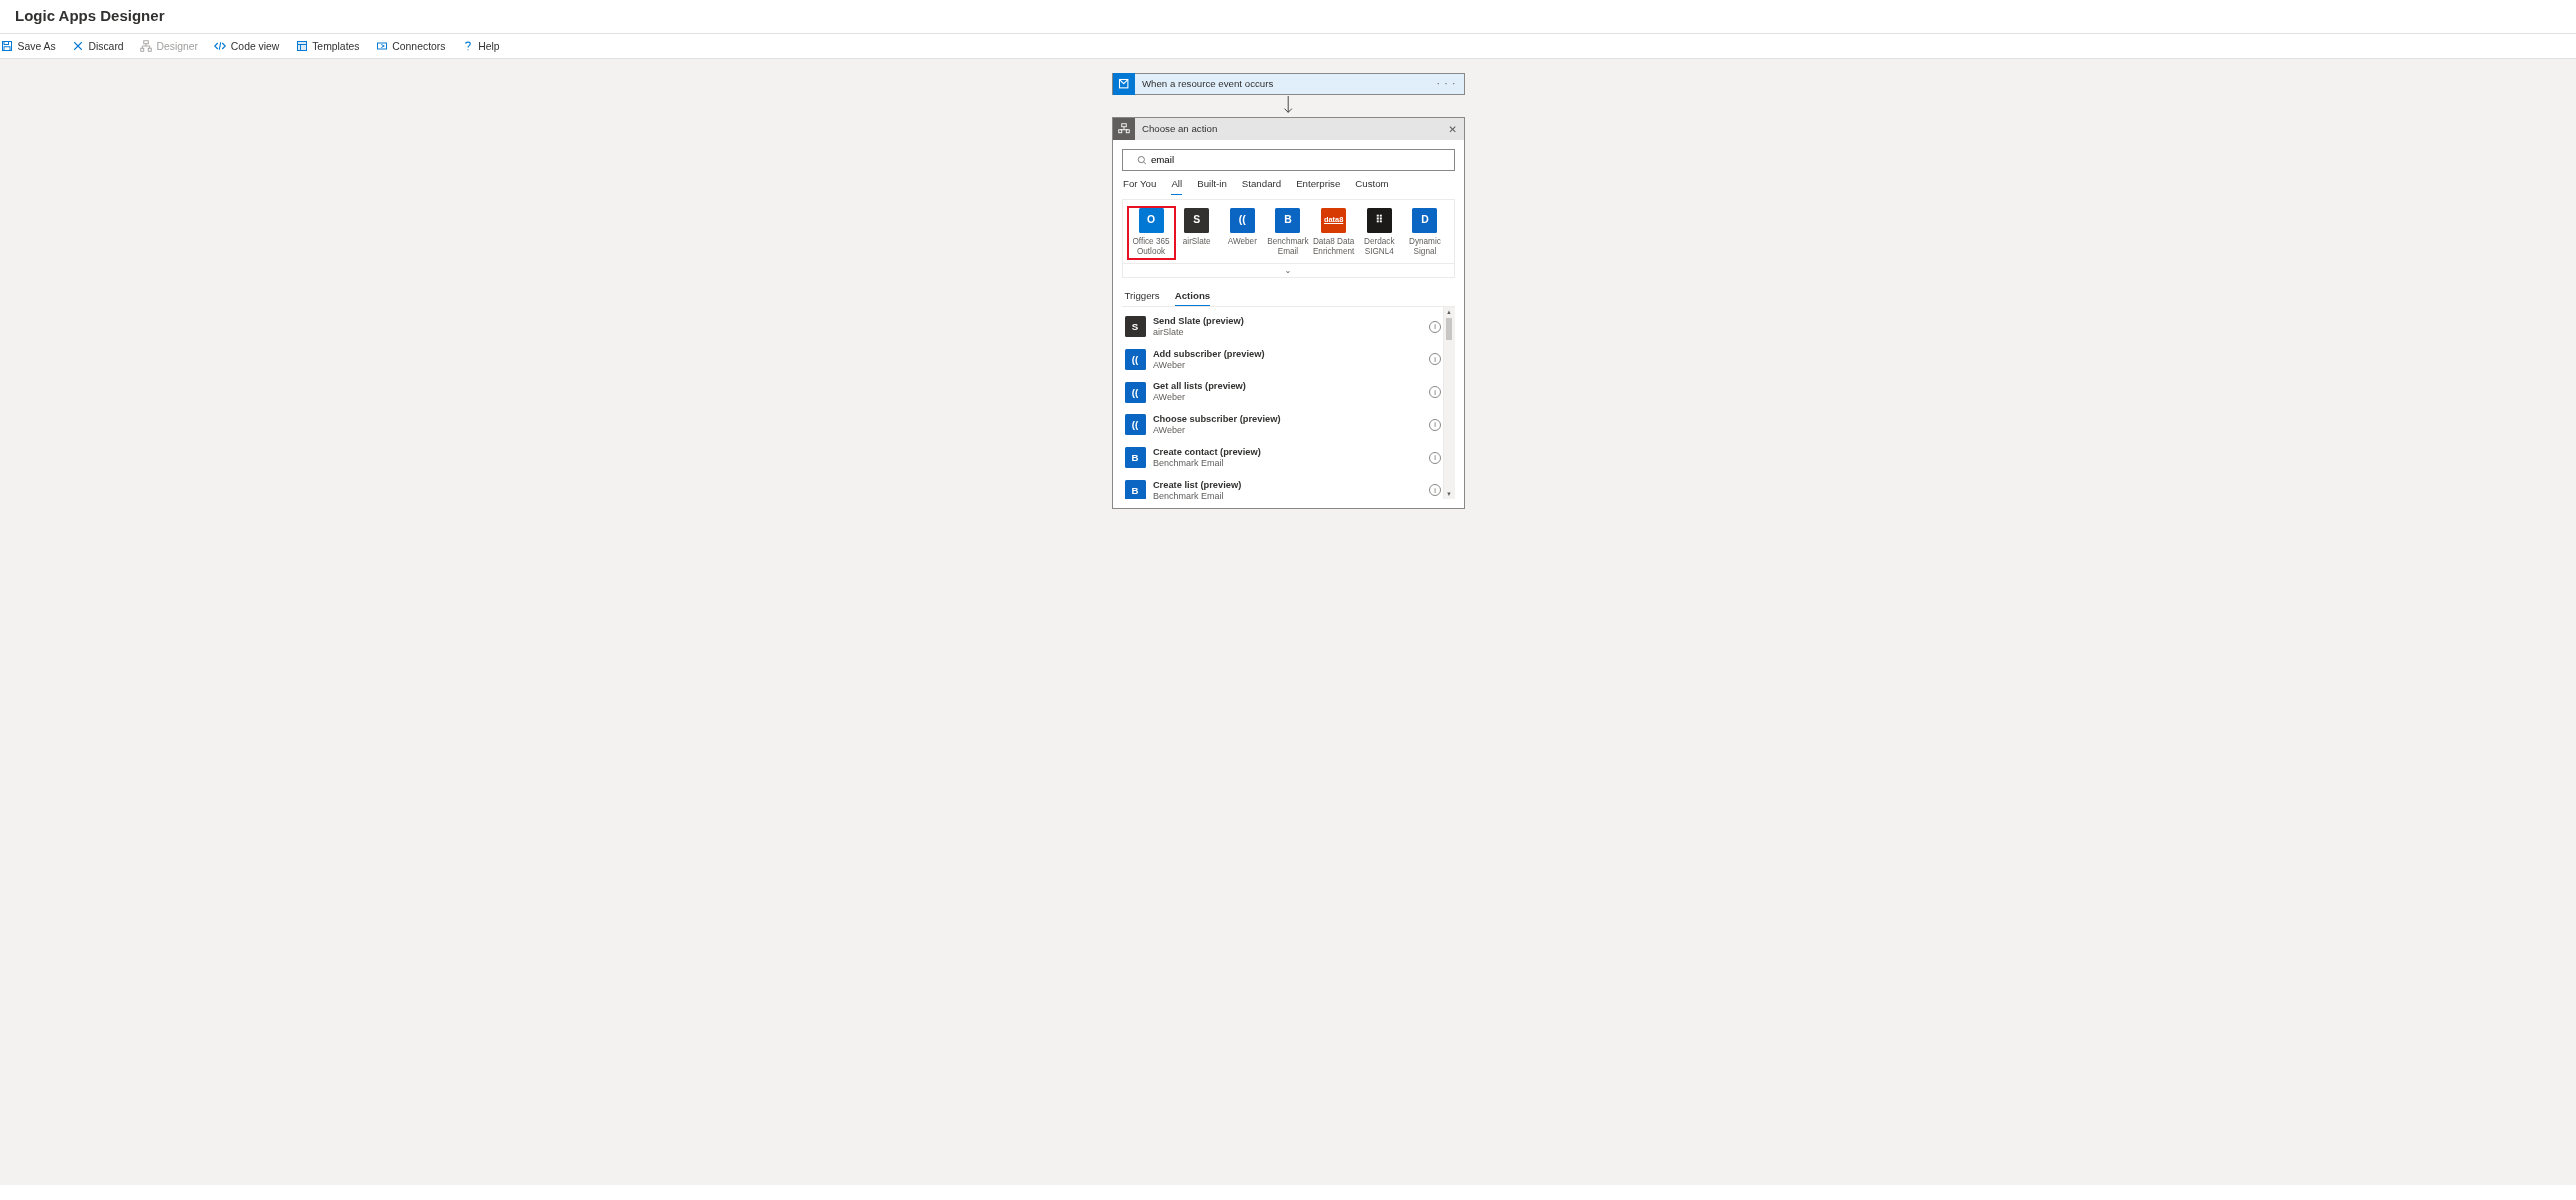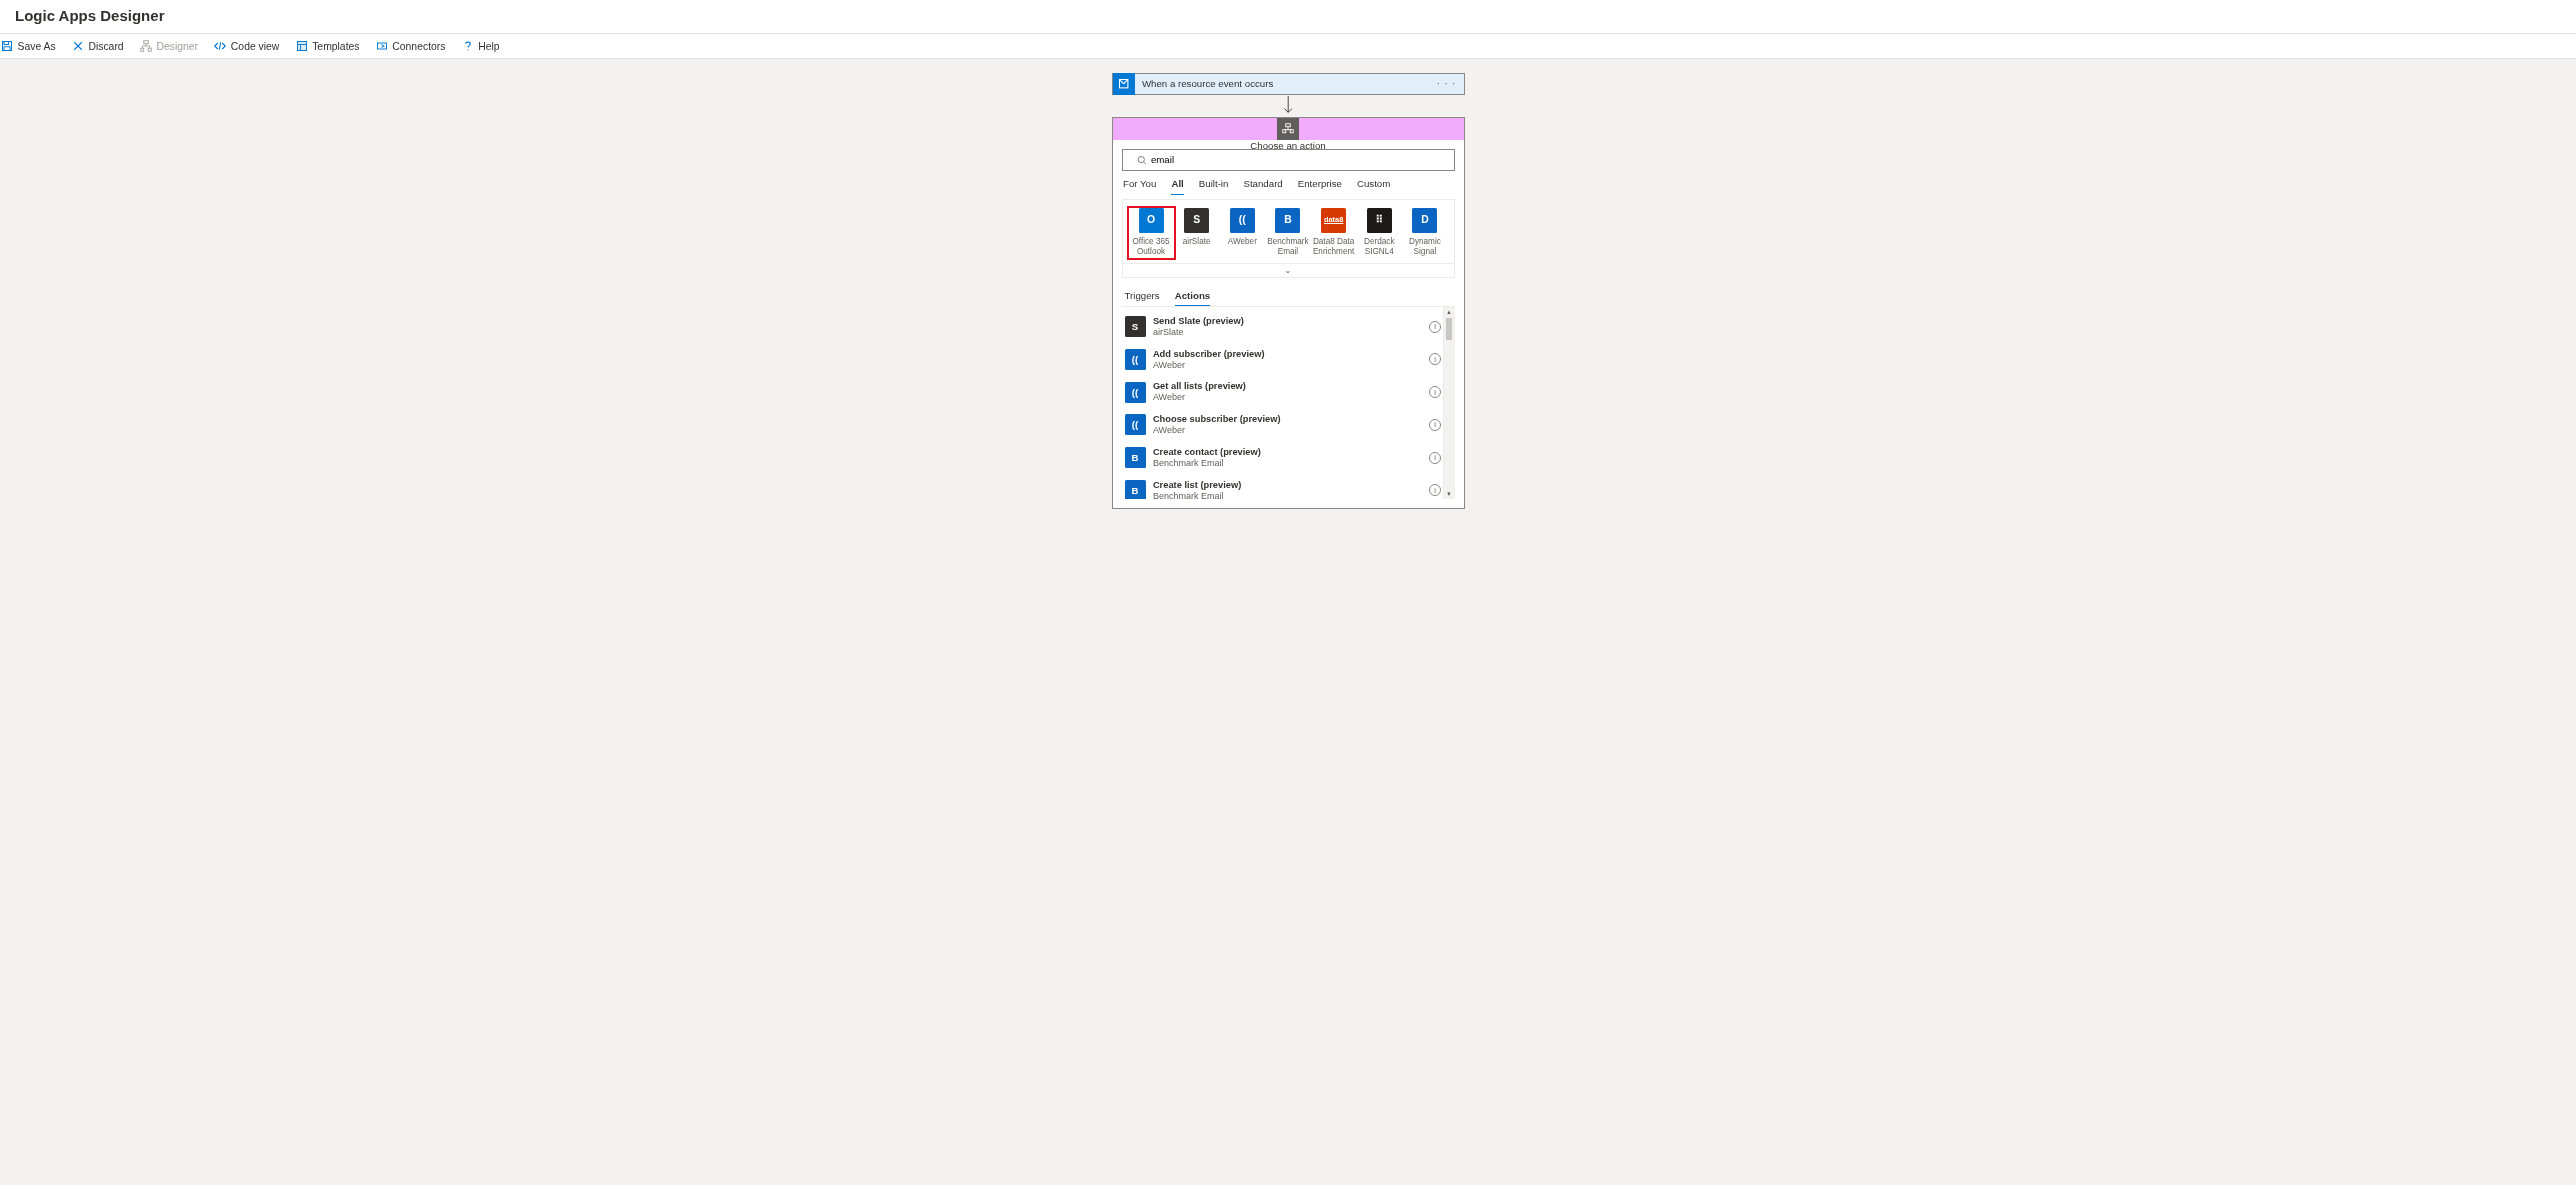--- a/index.html
+++ b/index.html
@@ -62,23 +62,22 @@
     height: 22px;
   }
   .arrow-connector svg { stroke: #323130; }
   .action-panel {
     border: 0.7px solid #8a8886;
     background: #fff;
   }
   .action-header {
     display: flex;
     align-items: center;
-    background: #f0abfc;
+    background: #e5e5e5;
     height: 22px;
-    flex-direction: column;
   }
   .action-header-icon {
     width: 22px; height: 22px;
     background: #605e5c;
     display: flex; align-items: center; justify-content: center;
     color: #fff;
     flex-shrink: 0;
   }
   .action-header-title { flex: 1; padding: 0 7.4px; font-size: 9.7px; }
   .action-header-close { width: 22px; text-align: center; cursor: pointer; font-size: 10.4px; color: #605e5c; }
@@ -97,21 +96,21 @@
     width: 100%;
     font-family: inherit;
   }
   .filter-tabs {
     display: flex;
     gap: 15px;
     padding: 7.4px 1.5px 0 1.5px;
     font-size: 9.7px;
   }
   .filter-tab { cursor: pointer; padding-bottom: 4.5px; color: #323130; }
-  .filter-tab.active { font-weight: 700; border-bottom: 1.5px solid #0078d4; }
+  .filter-tab.active { font-weight: 400; border-bottom: 1.5px solid #0078d4; }
   .connectors-box {
     border: 0.7px solid #edebe9;
     margin-top: 4.5px;
   }
   .connectors-row {
     display: flex;
     justify-content: space-between;
     padding: 7.4px 6px 4.5px 6px;
   }
   .connector {

